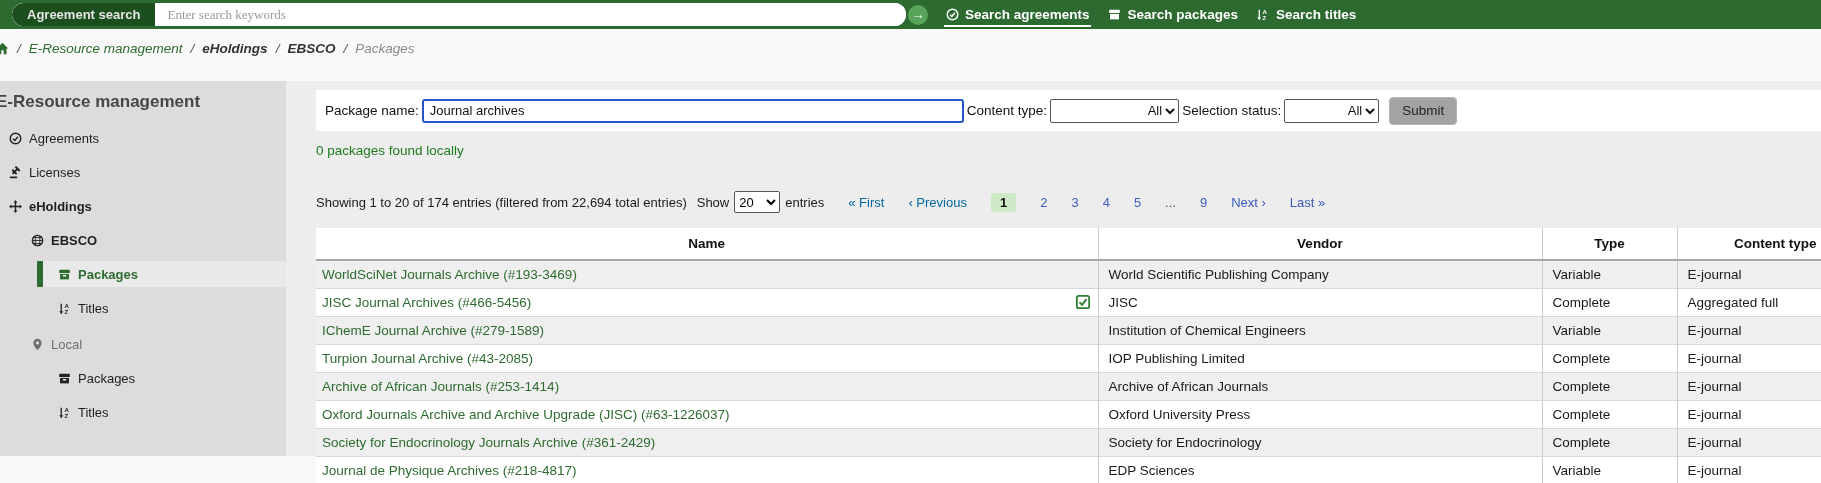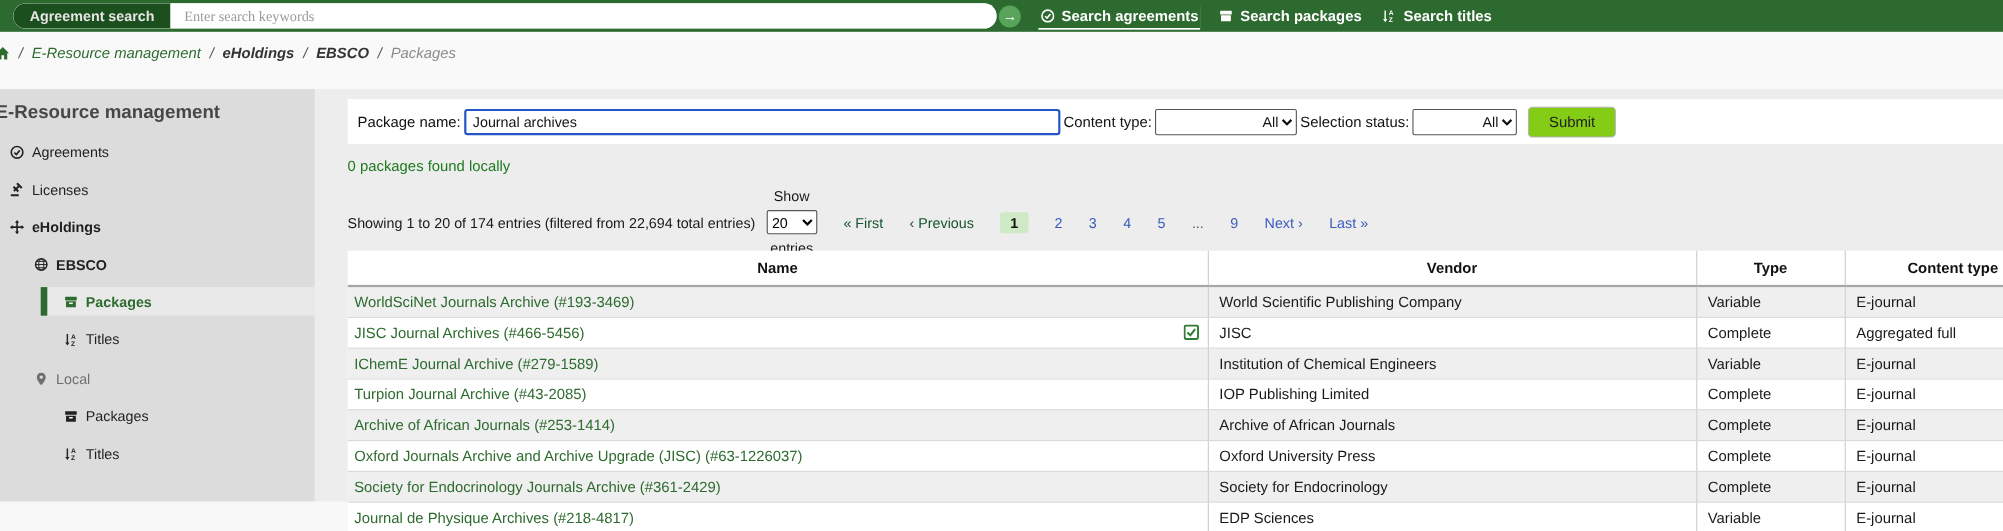--- a/index.html
+++ b/index.html
@@ -70,33 +70,33 @@
   .form-card{position:absolute;left:316px;top:9px;right:0;height:41px;background:#fff;
     display:flex;align-items:center;padding-left:9px;font-size:13.5px;color:#111;}
   .form-card label{white-space:nowrap;}
   .pkg-input{width:542px;height:24px;border:2px solid var(--focus-blue);border-radius:3px;
     margin:0 3px;padding:0 6px;font-size:13px;font-family:"Liberation Sans",sans-serif;
     color:#111;outline:none;}
   .form-select{height:24px;border:1px solid #555;border-radius:2px;background:#fff;
     font-size:13px;font-family:"Liberation Sans",sans-serif;color:#111;margin:0 3px;text-align:right;}
   .sel-content{width:129px;}
   .sel-status{width:95px;}
-  .submit-btn{margin-left:7px;width:80px;height:28px;border:1px solid #b5b5b5;border-radius:4px;
-    background:#84cc16;font-size:13.5px;color:#222;font-family:"Liberation Sans",sans-serif;cursor:pointer;}
+  .submit-btn{margin-left:7px;width:68px;height:28px;border:1px solid #b5b5b5;border-radius:4px;
+    background:#a3a3a3;font-size:13.5px;color:#222;font-family:"Liberation Sans",sans-serif;cursor:pointer;}
 
   
   .status-msg{position:absolute;left:316px;top:62px;font-size:13.5px;color:var(--status-green);}
   .pagination-row{position:absolute;left:316px;top:110px;right:0;height:22px;
     display:flex;align-items:center;font-size:13px;color:#1a1a1a;}
-  .show-group{display:flex;align-items:center;margin-left:10px;gap:5px;flex-direction:column;}
+  .show-group{display:flex;align-items:center;margin-left:10px;gap:5px;}
   .show-select{width:46px;height:22px;border:1px solid #555;border-radius:2px;background:#fff;
     font-size:13px;font-family:"Liberation Sans",sans-serif;}
   .pg-links{display:flex;align-items:center;margin-left:24px;gap:24px;}
   .pg{cursor:pointer;white-space:nowrap;}
-  .pg-disabled{color:#14532d;cursor:default;text-align:center;}
+  .pg-disabled{color:#0369a1;cursor:default;text-align:center;}
   .pg-link,.pg-page{color:var(--link-blue);}
   .pg-active{background:var(--page-active-bg);padding:2px 9px;border-radius:3px;
     color:#111;font-weight:bold;}
   .pg-ellipsis{color:#555;cursor:default;}
 
   
   .table-card{position:absolute;left:316px;top:147px;right:0;bottom:0;background:#fff;overflow:hidden;}
   table{border-collapse:collapse;table-layout:fixed;width:1557px;}
   th{height:32px;font-size:13.5px;font-weight:bold;text-align:center;color:#111;
     border-bottom:2px solid #a6a6a6;border-right:1px solid #ccc;padding:0 8px;}

